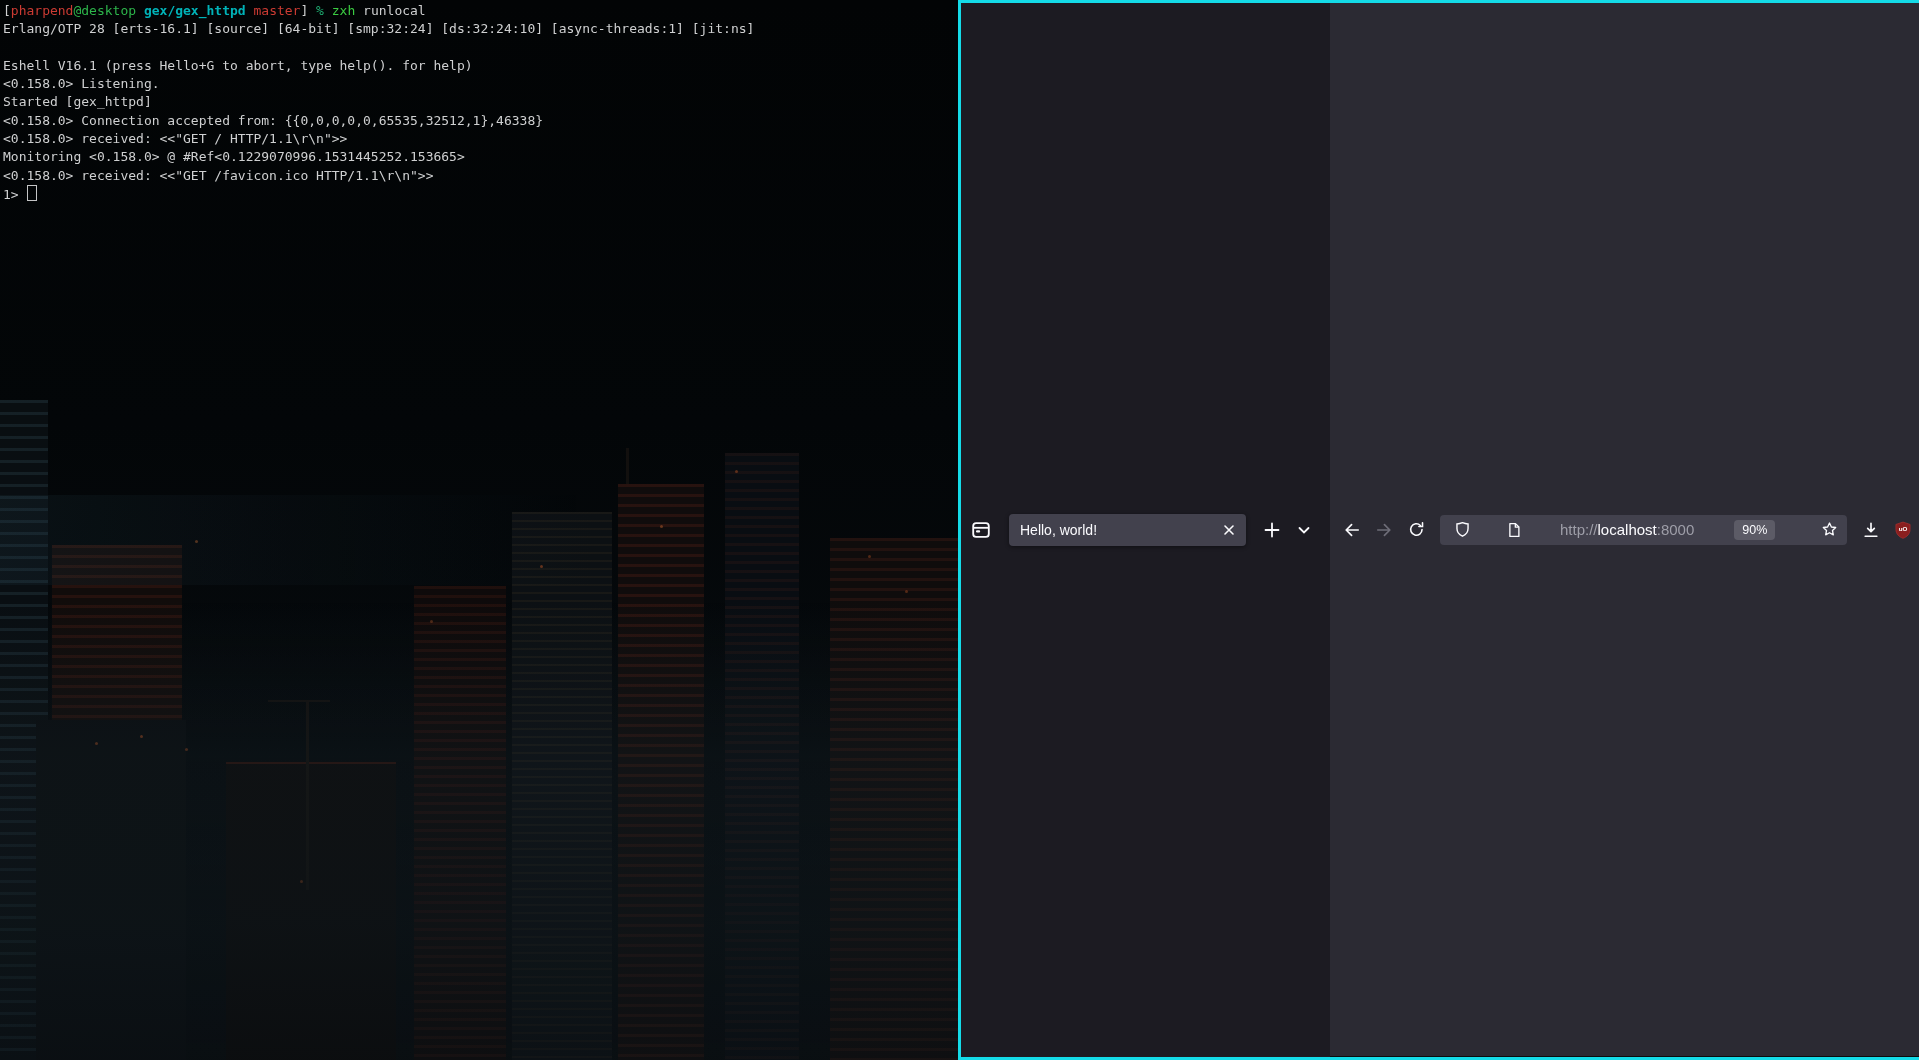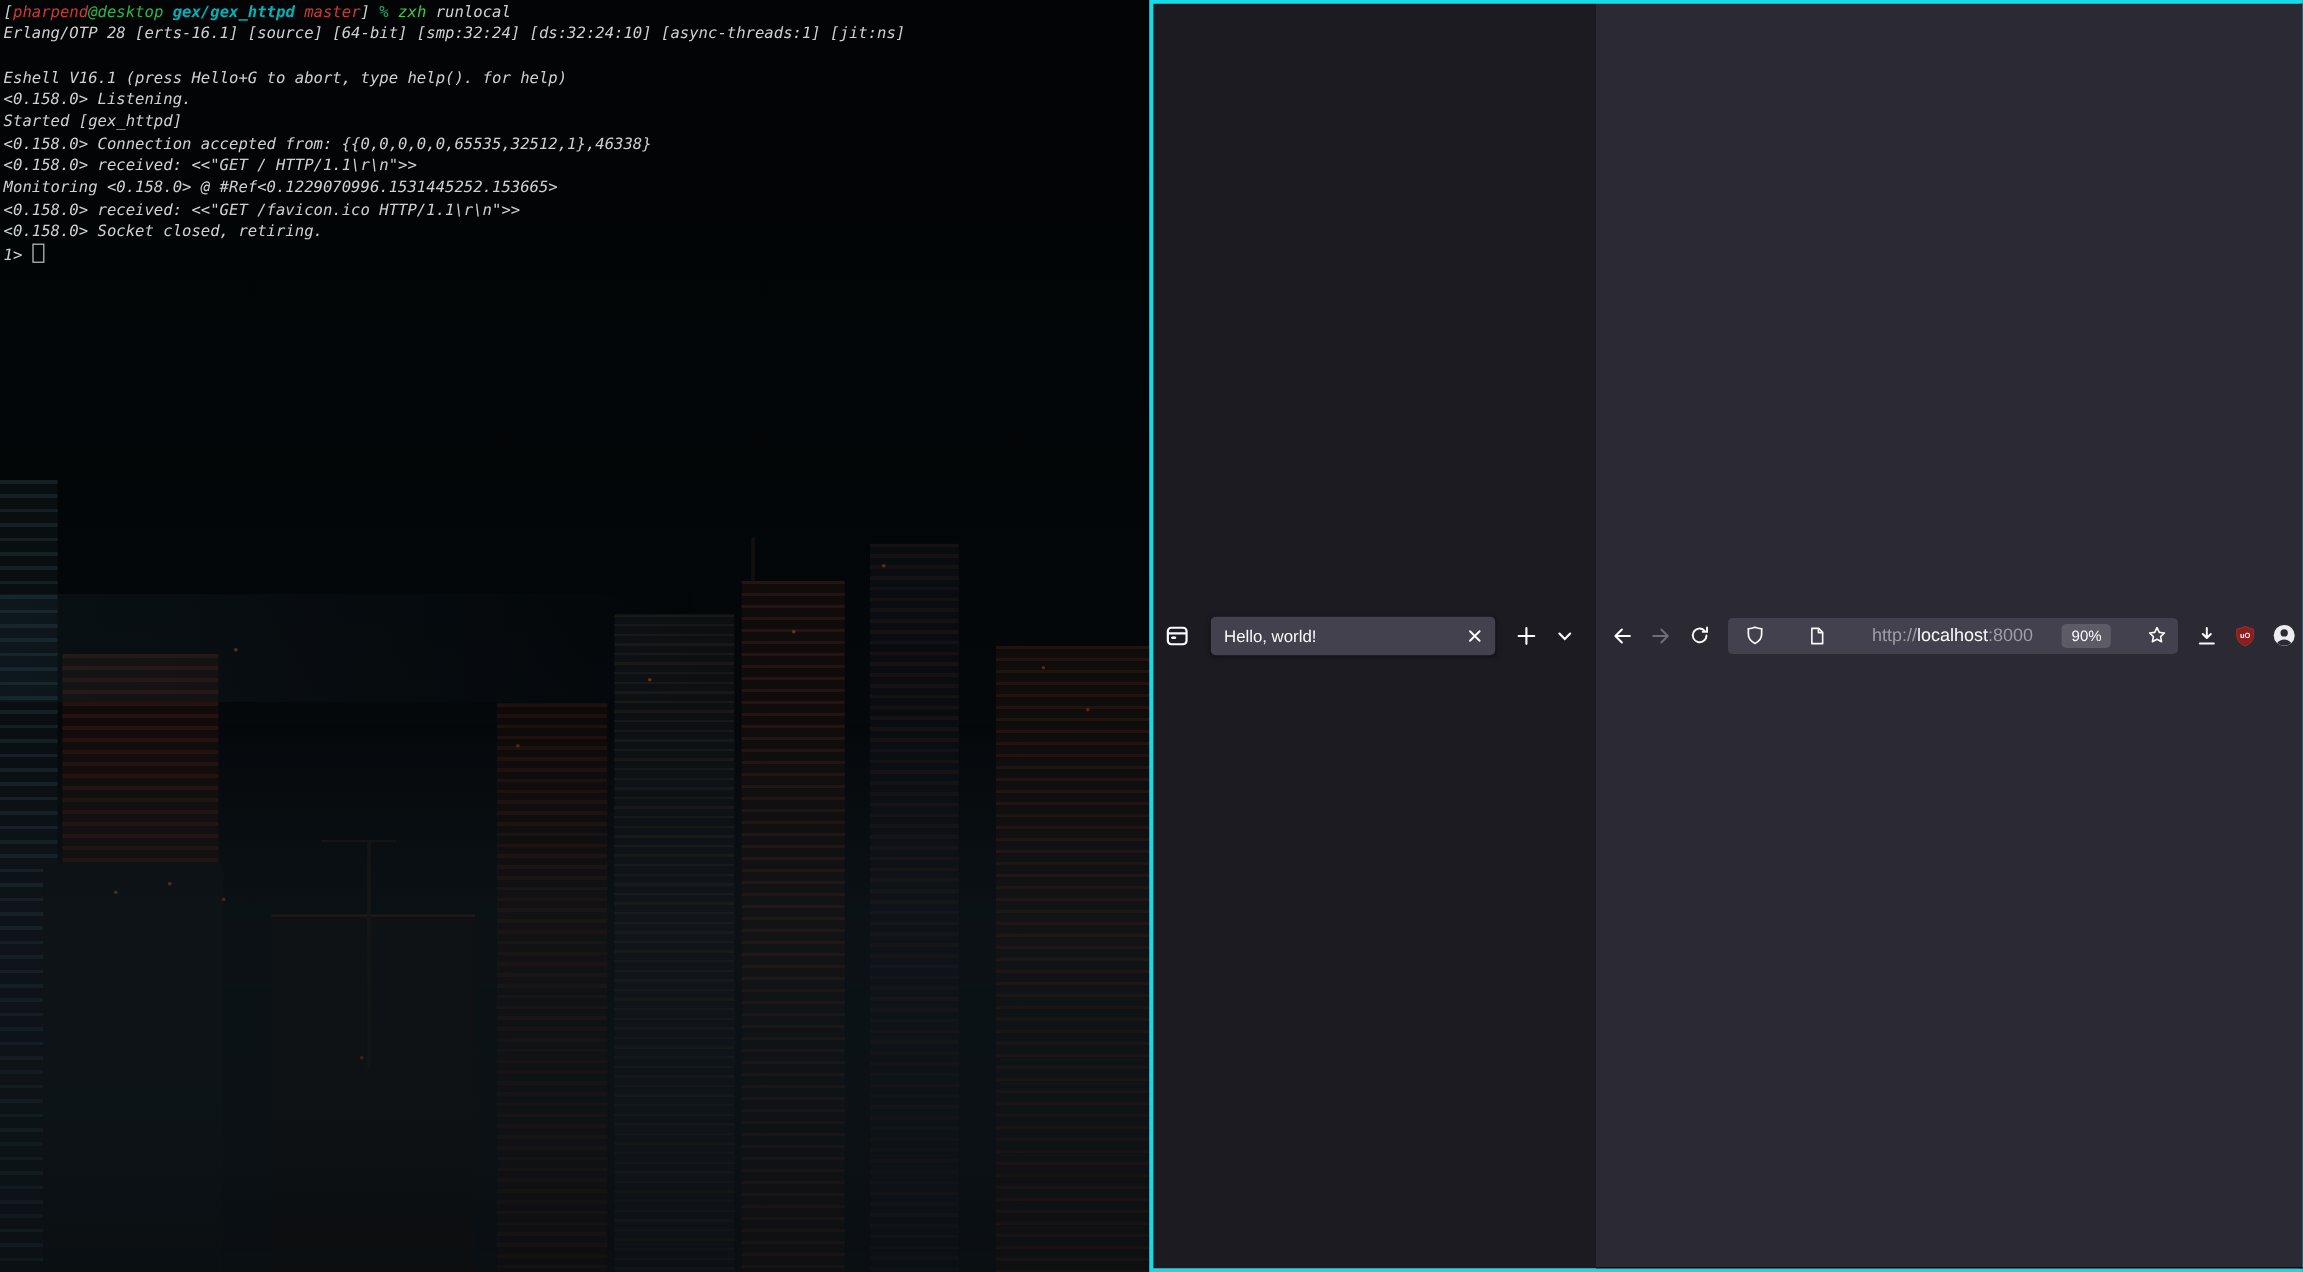--- a/index.html
+++ b/index.html
@@ -2,21 +2,21 @@
 <html><head>
 <meta charset="utf-8">
 <style>
   html,body{margin:0;padding:0;background:#000;}
   .screen{position:relative;width:1919px;height:1060px;overflow:hidden;
           font-family:"Liberation Sans",sans-serif;background:#000;}
 
   
   .terminal{position:absolute;left:0;top:0;width:1142px;height:1060px;
             background:linear-gradient(180deg,#020405 0%,#030608 40%,#060a0d 70%,#070b0e 100%);
-            overflow:hidden;font-style:italic;}
+            overflow:hidden;}
   .wallpaper{position:absolute;inset:0;opacity:.9;}
   .bld{position:absolute;}
   .fog{position:absolute;left:0;top:600px;width:100%;height:460px;
        background:linear-gradient(180deg,rgba(10,16,20,0) 0%,rgba(24,36,42,.32) 35%,rgba(17,26,31,.55) 70%,rgba(13,19,23,.5) 100%);}
   .haze{position:absolute;left:0;top:495px;width:600px;height:90px;
         background:linear-gradient(90deg,rgba(45,75,90,.16),rgba(45,75,90,.05) 65%,transparent);}
   .dots{position:absolute;left:140px;top:735px;width:3px;height:3px;border-radius:50%;
         background:rgba(205,95,40,.55);
         box-shadow:45px 13px rgba(205,95,40,.45),400px -170px rgba(205,95,40,.5),
         520px -210px rgba(215,110,50,.45),765px -145px rgba(205,95,40,.4),
@@ -53,21 +53,21 @@
   .spacer{flex:1;}
   .navbar{flex:0 0 38px;background:#2b2a33;display:flex;align-items:center;padding:0 6px;
           border-bottom:1px solid #0c0c0d;}
   .urlbar{flex:1;height:30px;background:#42414d;border-radius:4px;margin:0 8px;display:flex;
           align-items:center;padding:0 4px 0 8px;min-width:0;gap:24px;}
   .urlbar .icon-btn{width:28px;height:26px;}
   .url-text{flex:1;font-size:15px;margin-left:8px;white-space:nowrap;overflow:hidden;}
   .u-dim{color:#9e9ea8;}
   .u-bright{color:#fbfbfe;}
   .zoom-badge{background:#5c5b66;color:#fbfbfe;font-size:12.5px;padding:3px 8px;
-              border-radius:4px;margin:0 0;}
+              border-radius:4px;margin:0 16px;}
   .content{flex:1;background:#fff;padding-left:7px;overflow:hidden;}
   .content h1{font-family:"Liberation Serif",serif;font-size:29px;font-weight:bold;
               color:#000;margin:19px 0 0 0;}
   svg{display:block;}
 </style>
 </head>
 <body>
 
 <div class="screen">
 
@@ -95,21 +95,20 @@
       <div id="term-lines">
           <div class="term-line">Erlang/OTP 28 [erts-16.1] [source] [64-bit] [smp:32:24] [ds:32:24:10] [async-threads:1] [jit:ns]</div>
           <div class="term-line">&nbsp;</div>
           <div class="term-line">Eshell V16.1 (press Hello+G to abort, type help(). for help)</div>
           <div class="term-line">&lt;0.158.0&gt; Listening.</div>
           <div class="term-line">Started [gex_httpd]</div>
           <div class="term-line">&lt;0.158.0&gt; Connection accepted from: {{0,0,0,0,0,65535,32512,1},46338}</div>
           <div class="term-line">&lt;0.158.0&gt; received: &lt;&lt;"GET / HTTP/1.1\r\n"&gt;&gt;</div>
           <div class="term-line">Monitoring &lt;0.158.0&gt; @ #Ref&lt;0.1229070996.1531445252.153665&gt;</div>
           <div class="term-line">&lt;0.158.0&gt; received: &lt;&lt;"GET /favicon.ico HTTP/1.1\r\n"&gt;&gt;</div>
-          <div class="term-line">&lt;0.158.0&gt; Socket closed, retiring.</div>
         </div>
       <div class="term-line"><span>1&gt; </span><span class="cursor"></span></div>
     </div>
   </div>
 
   <div class="browser">
 
     <div class="tabbar">
       <button class="icon-btn">
         <svg width="22" height="22" viewBox="0 0 24 24" fill="none" stroke="currentColor" stroke-width="2">

